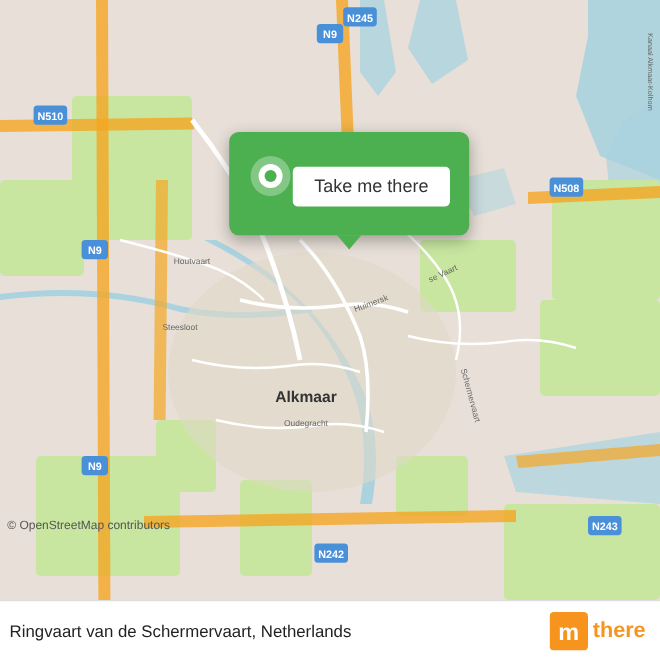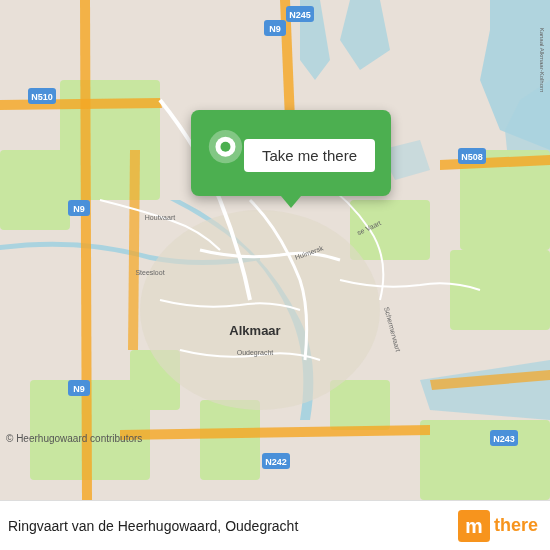--- a/index.html
+++ b/index.html
@@ -211,25 +211,25 @@
 
   <div id="popup-card">
     <svg id="pin-icon" viewBox="0 0 40 48" fill="none" xmlns="http://www.w3.org/2000/svg">
       <circle cx="20" cy="20" r="20" fill="rgba(255,255,255,0.3)"></circle>
       <circle cx="20" cy="20" r="12" fill="white"></circle>
       <circle cx="20" cy="20" r="6" fill="#4CAF50"></circle>
     </svg>
     <button id="take-me-there-btn">Take me there</button>
   </div>
 
-  <div id="copyright-text">© Heerhugowaard contributors</div>
+  <div id="copyright-text">© OpenStreetMap contributors</div>
 </div>
 
 <div id="bottom-bar">
-  <span id="location-text">Ringvaart van de Heerhugowaard, Oudegracht</span>
+  <span id="location-text">Ringvaart van de Schermervaart, Netherlands</span>
 
   <div id="moovit-logo">
     <svg id="moovit-m" viewBox="0 0 36 36" xmlns="http://www.w3.org/2000/svg">
 
       <rect width="36" height="36" rx="4" fill="#F7941D"></rect>
       <text x="18" y="26" text-anchor="middle" font-size="22" font-family="Arial" font-weight="bold" fill="white">m</text>
     </svg>
     <span style="font-size:18px; font-weight:bold; color:#F7941D;">there</span>
   </div>
 </div>

